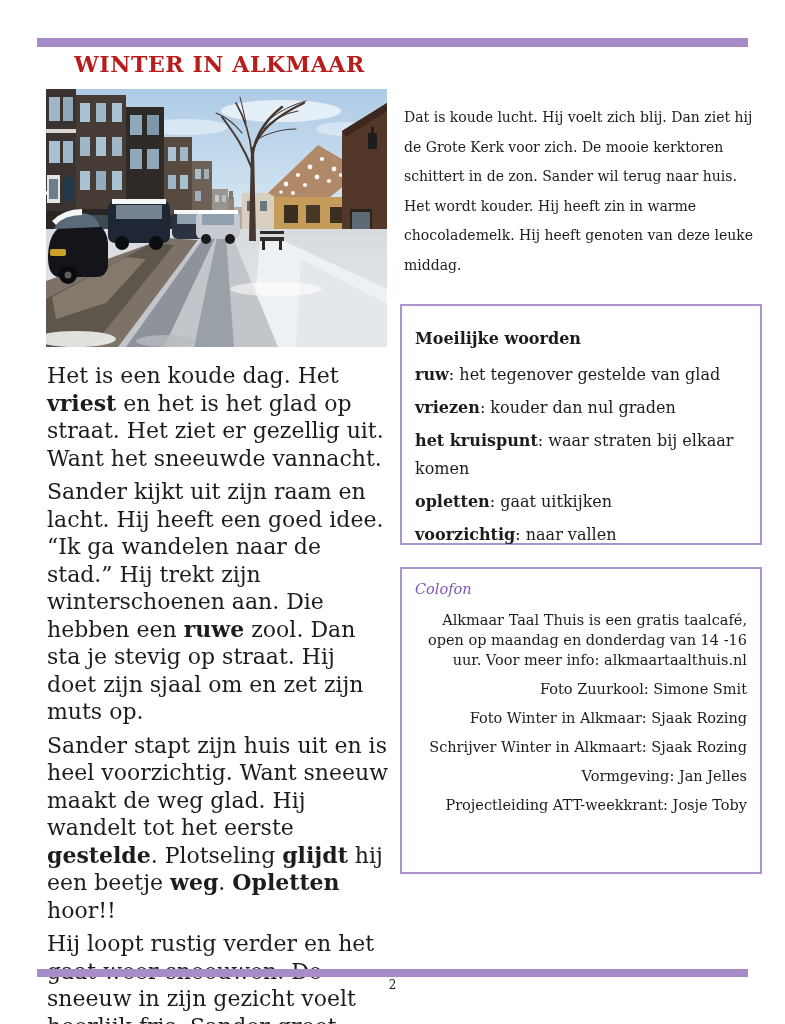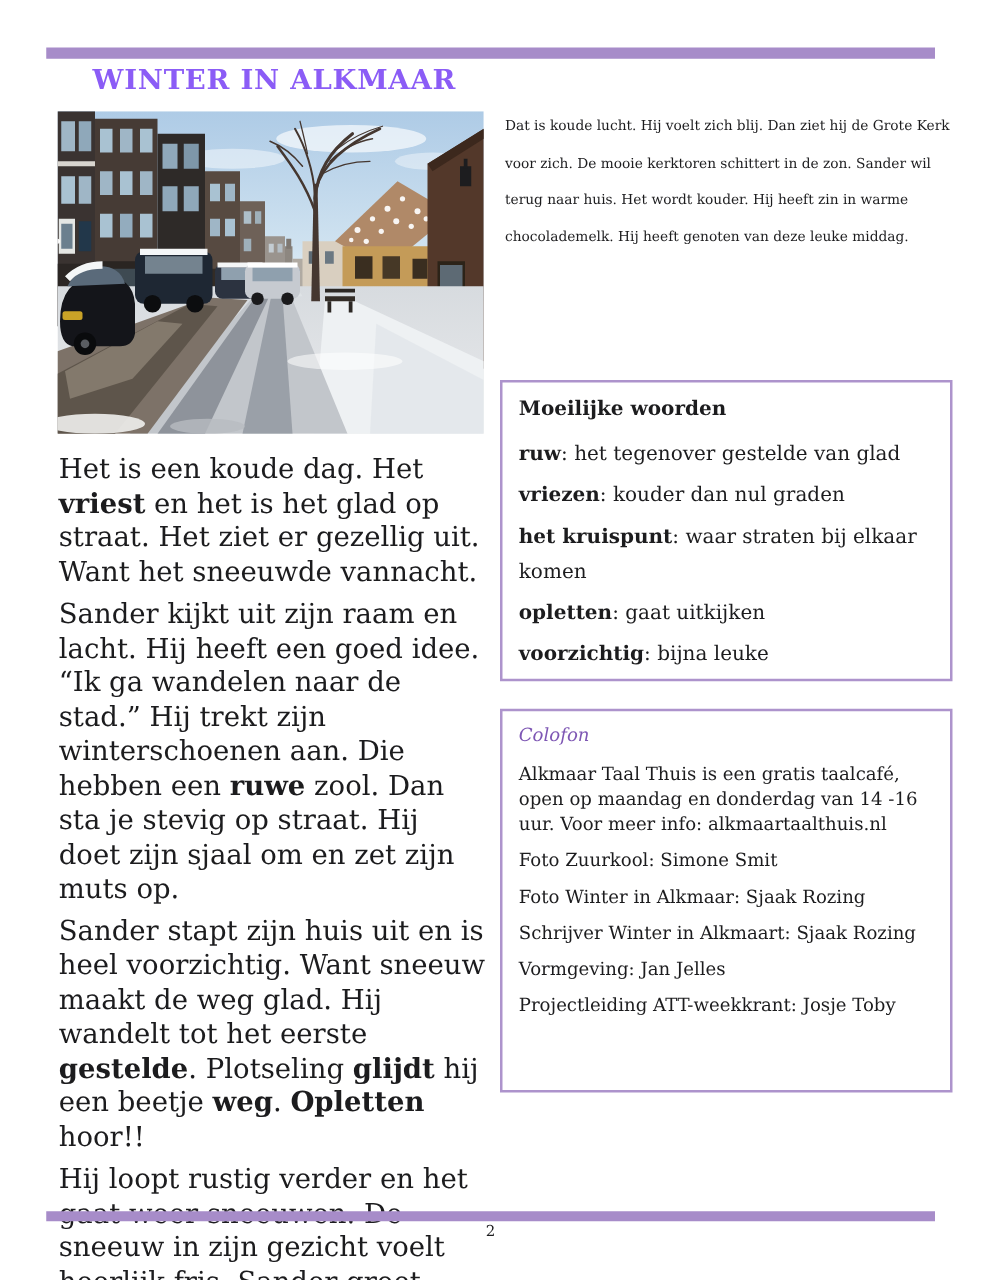--- a/index.html
+++ b/index.html
@@ -6,42 +6,42 @@
   .page{
     position:relative;width:785px;height:1024px;background:#ffffff;
     font-family:"DejaVu Serif","Liberation Serif",serif;color:#1c1c1e;
     overflow:hidden;margin:0 auto;
   }
   .accent-bar{position:absolute;left:37px;width:711px;background:#a78cc9;}
   .accent-bar.top{top:38px;height:9px;}
   .accent-bar.bottom{top:969px;height:8px;}
   .page-title{
     position:absolute;left:74px;top:51px;margin:0;
-    font-size:22px;font-weight:bold;letter-spacing:0.6px;color:#8b5cf6;
+    font-size:22px;font-weight:bold;letter-spacing:0.6px;color:#b91c1c;
   }
   .photo-frame{position:absolute;left:46px;top:89px;width:341px;height:258px;}
   .photo-frame svg{display:block;width:100%;height:100%;}
   .left-col{position:absolute;left:47px;top:362px;width:344px;}
   .left-col p{margin:0 0 6px 0;font-size:22px;line-height:27.5px;}
-  .right-para{position:absolute;left:404px;top:86px;width:363px;
-    font-size:11px;line-height:29.5px;margin:0;}
+  .right-para{position:absolute;left:404px;top:103px;width:363px;
+    font-size:14px;line-height:29.5px;margin:0;}
   .b{font-weight:bold;}
   .word-box{
     position:absolute;left:400px;top:304px;width:362px;height:241px;
-    border:2px solid #ad93cc;box-sizing:border-box;padding:8px 13px;
+    border:2px solid #ad93cc;box-sizing:border-box;padding:20px 13px;
   }
   .word-box h2{margin:0 0 9px 0;font-size:16px;line-height:26px;font-weight:bold;}
   .word-entry{font-size:16px;line-height:28px;margin:0 0 5px 0;}
   .colofon-box{
     position:absolute;left:400px;top:567px;width:362px;height:307px;
     border:2px solid #ad93cc;box-sizing:border-box;padding:11px 13px;
   }
   .colofon-title{margin:0 0 11px 0;font-size:14.5px;line-height:19px;
     font-weight:normal;color:#7e57b4;font-style:italic;}
-  .colofon-box p{margin:0 0 9px 0;font-size:14.5px;line-height:20px;}
+  .colofon-box p{margin:0 0 9px 0;font-size:14.5px;line-height:20px;text-align:right;}
   .page-number{position:absolute;left:0;top:978px;width:785px;text-align:center;
     font-size:12px;margin:0;}
 </style>
 </head>
 <body>
 
 <div class="page">
 
   <div class="accent-bar top"></div>
 
@@ -234,21 +234,21 @@
     <div class="word-entry">
       <span class="b">vriezen</span><span>: kouder dan nul graden</span>
     </div>
     <div class="word-entry">
       <span class="b">het kruispunt</span><span>: waar straten bij elkaar komen</span>
     </div>
     <div class="word-entry">
       <span class="b">opletten</span><span>: gaat uitkijken</span>
     </div>
     <div class="word-entry">
-      <span class="b">voorzichtig</span><span>: bijna leuke</span>
+      <span class="b">voorzichtig</span><span>: naar vallen</span>
     </div>
   </div>
 
   <div class="colofon-box">
     <h2 class="colofon-title">Colofon</h2>
     <p>Alkmaar Taal Thuis is een gratis taalcafé, open op maandag en donderdag van 14 -16 uur. Voor meer info: alkmaartaalthuis.nl</p>
     <p>Foto Zuurkool: Simone Smit</p>
     <p>Foto Winter in Alkmaar: Sjaak Rozing</p>
     <p>Schrijver Winter in Alkmaart: Sjaak Rozing</p>
     <p>Vormgeving: Jan Jelles</p>

